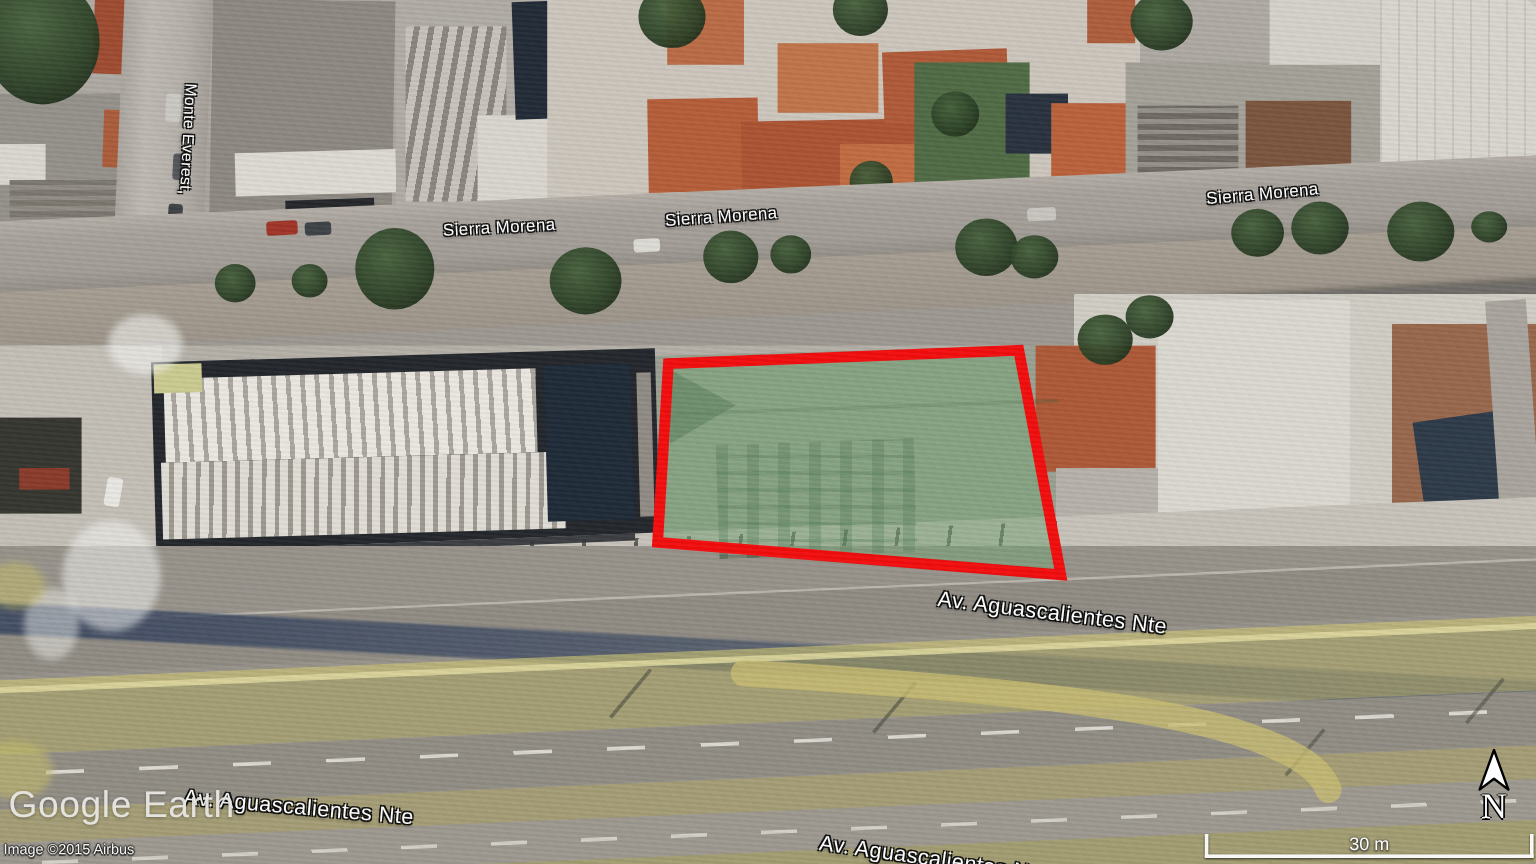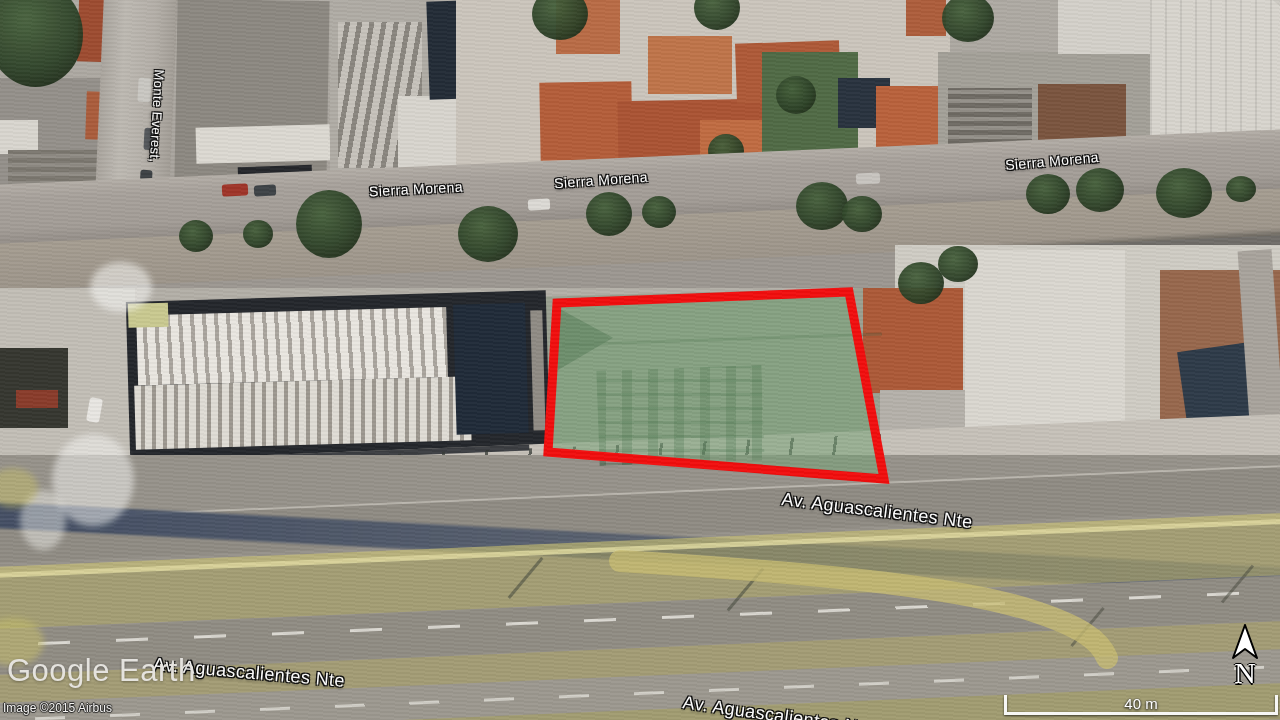--- a/index.html
+++ b/index.html
@@ -196,16 +196,16 @@
   <div id="copyright">Image ©2015 Airbus</div>
 
   <div id="compass">
     <svg style="position:absolute;left:4px;top:0;" width="30" height="36" viewBox="0 0 30 36">
       <path d="M15 1 L27 34 L15 25 L3 34 Z" fill="#ffffff" stroke="#000000" stroke-width="2" stroke-linejoin="round"></path>
     </svg>
     <div class="n-letter">N</div>
   </div>
 
   <div id="scalebar">
-    <div class="scale-text">40 m</div>
+    <div class="scale-text">30 m</div>
   </div>
 
 </div>
 
 </body></html>

